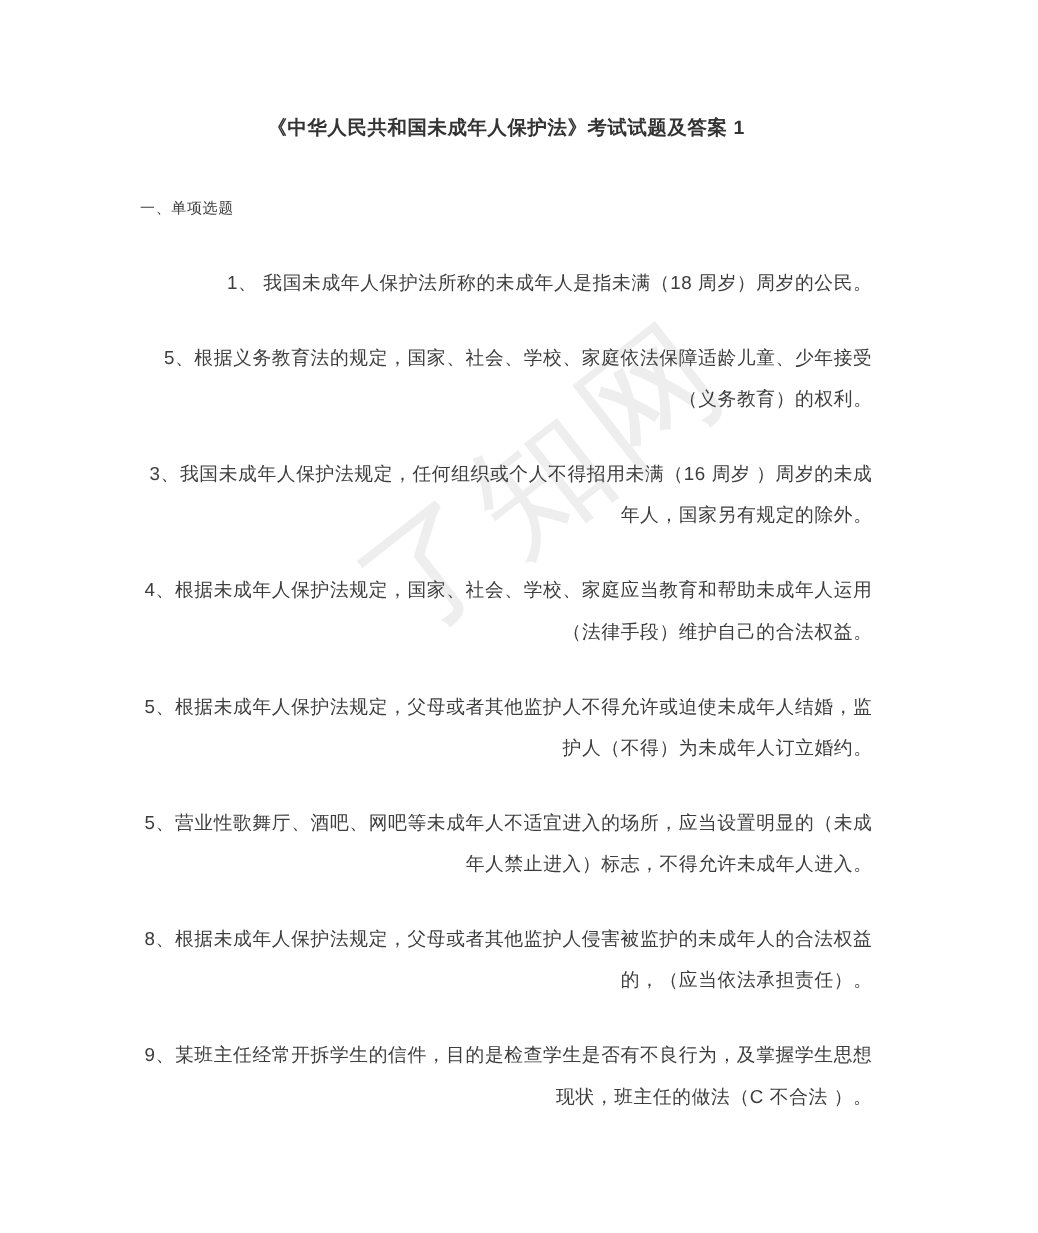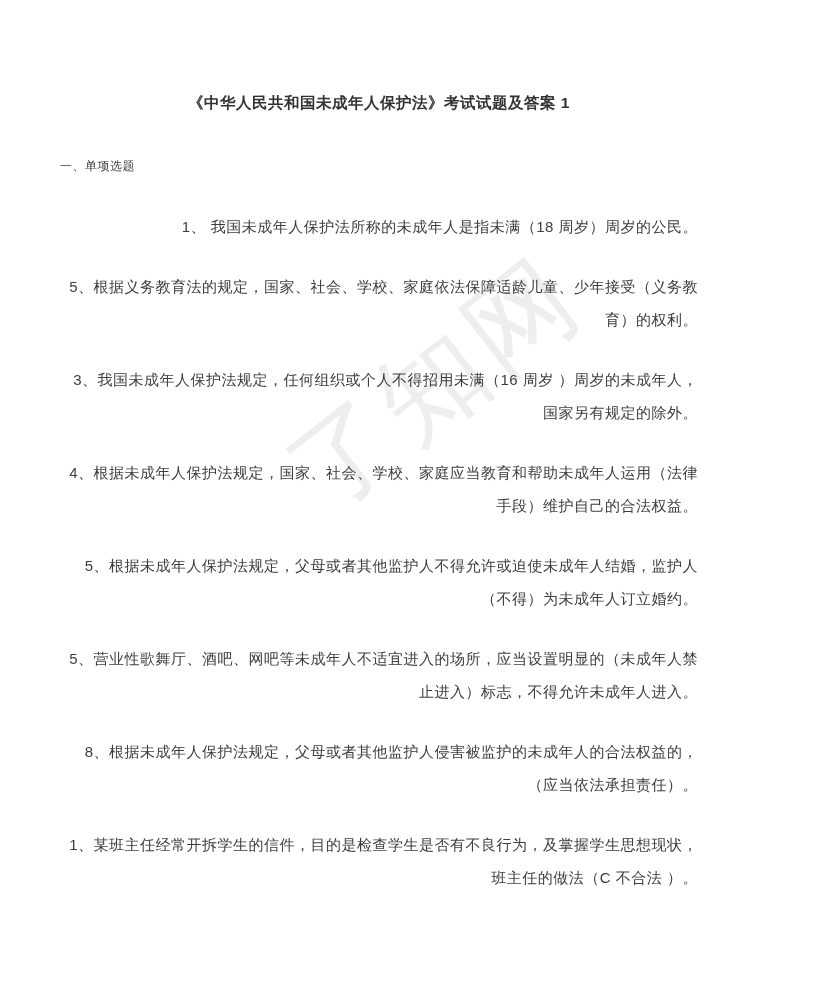--- a/index.html
+++ b/index.html
@@ -13,21 +13,21 @@
     height: 986px;
     margin: 0 auto;
     background: #ffffff;
     overflow: hidden;
     font-family: "Liberation Sans", "DejaVu Sans", sans-serif;
     color: #3d3d3d;
   }
   .content {
     position: relative;
     z-index: 2;
-    padding: 86px 132px 0 60px;
+    padding: 86px 132px 0 112px;
   }
   .doc-title {
     text-align: center;
     font-size: 15.5px;
     font-weight: 700;
     line-height: 33px;
     letter-spacing: 0.5px;
     margin: 0;
     color: #333333;
   }
@@ -89,16 +89,16 @@
     <p class="question">3、我国未成年人保护法规定，任何组织或个人不得招用未满（16 周岁 ）周岁的未成年人，国家另有规定的除外。</p>
 
     <p class="question">4、根据未成年人保护法规定，国家、社会、学校、家庭应当教育和帮助未成年人运用（法律手段）维护自己的合法权益。</p>
 
     <p class="question">5、根据未成年人保护法规定，父母或者其他监护人不得允许或迫使未成年人结婚，监护人（不得）为未成年人订立婚约。</p>
 
     <p class="question">5、营业性歌舞厅、酒吧、网吧等未成年人不适宜进入的场所，应当设置明显的（未成年人禁止进入）标志，不得允许未成年人进入。</p>
 
     <p class="question">8、根据未成年人保护法规定，父母或者其他监护人侵害被监护的未成年人的合法权益的，（应当依法承担责任）。</p>
 
-    <p class="question">1、某班主任经常开拆学生的信件，目的是检查学生是否有不良行为，及掌握学生思想现状，班主任的做法（C 不合法 ）。</p>
+    <p class="question">9、某班主任经常开拆学生的信件，目的是检查学生是否有不良行为，及掌握学生思想现状，班主任的做法（C 不合法 ）。</p>
 
   </div>
 </div>
 
 </body></html>

